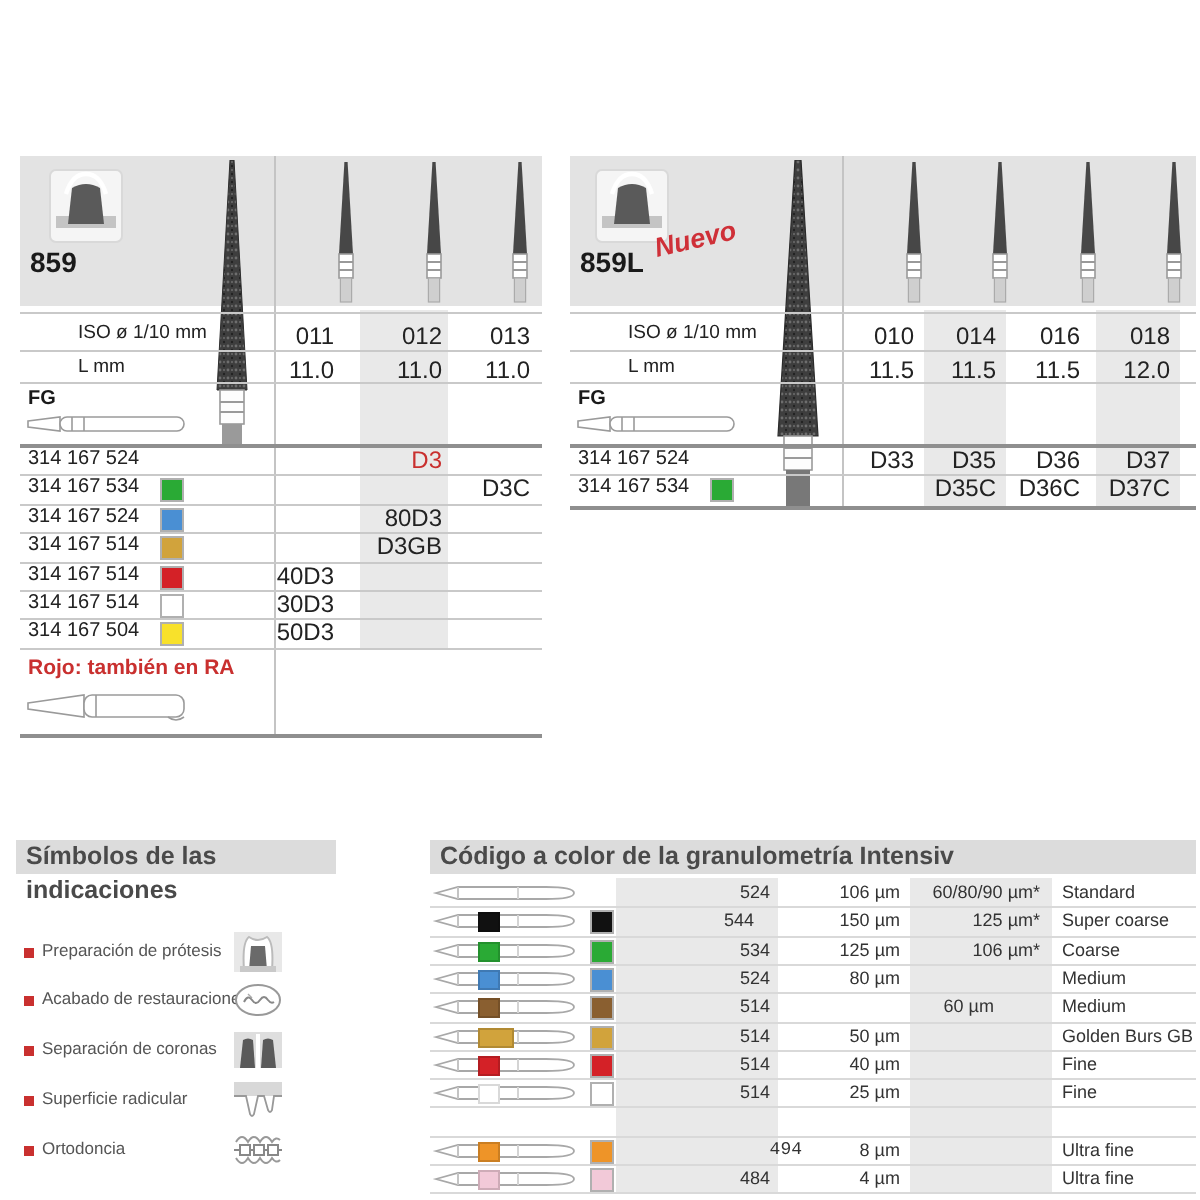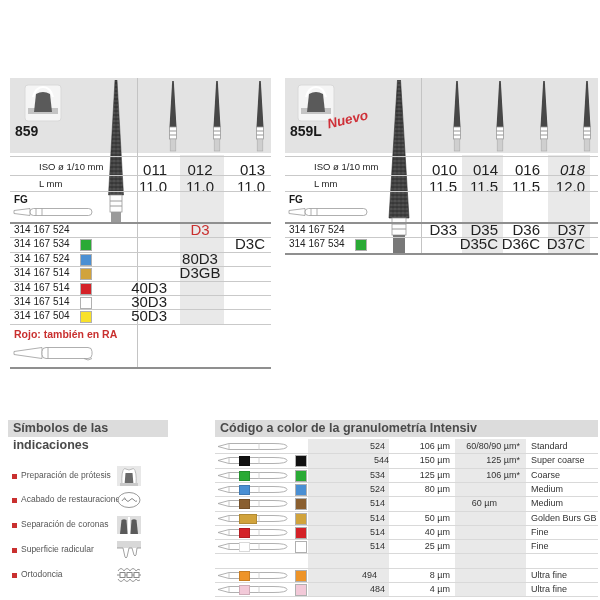--- a/index.html
+++ b/index.html
@@ -6,28 +6,28 @@
   #canvas{position:relative;width:600px;height:600px;background:#fff;overflow:hidden;
           font-family:"Liberation Sans",sans-serif;color:#222;}
   .abs{position:absolute;}
   .panel-header{position:absolute;background:#e3e3e3;}
   .panel-label{position:absolute;font-size:14px;font-weight:bold;color:#1a1a1a;}
   .band{position:absolute;background:#e9e9e9;}
   .tl{position:absolute;height:1px;background:#c9c9c9;}
   .thick{position:absolute;height:2px;background:#8f8f8f;}
   .vline{position:absolute;width:1px;background:#c4c4c4;}
   .rowlab{position:absolute;font-size:9.5px;color:#222;margin-left:25px;}
-  .vcell{position:absolute;width:42px;text-align:right;font-size:15px;color:#222;}
+  .vcell{position:absolute;width:42px;text-align:right;font-size:12px;color:#222;}
   .coderow{position:absolute;height:14.4px;line-height:14.4px;width:100%;}
   .code{position:absolute;left:4px;font-size:10px;color:#222;}
   .sw{position:absolute;left:70px;top:2px;width:10px;height:10px;border:1px solid #b0b0b0;}
   .red{color:#c9302f;}
   .fg{position:absolute;font-size:10px;font-weight:bold;color:#1a1a1a;}
   .note{position:absolute;font-size:10.5px;font-weight:bold;color:#c9302f;}
-  .lc1{left:115px;} .lc2{left:169px;text-align:center;} .lc3{left:213px;}
+  .lc1{left:115px;} .lc2{left:169px;} .lc3{left:213px;}
   .rc1{left:130px;} .rc2{left:171px;} .rc3{left:213px;} .rc4{left:258px;}
   .titlebar{position:absolute;background:#dcdcdc;height:17px;line-height:17px;
             font-size:12.5px;font-weight:bold;color:#4a4a4a;padding-left:5px;box-sizing:border-box;}
   .symrow{position:absolute;height:24px;width:150px;}
   .symbullet{position:absolute;left:4px;top:7px;width:5px;height:5px;background:#c9302f;}
   .symlab{position:absolute;left:13px;top:3px;font-size:8.5px;color:#555;}
   .symicon{position:absolute;left:108px;top:-2px;}
   .grow{position:absolute;height:14.3px;line-height:14.3px;width:383px;}
   .gcell{position:absolute;text-align:right;font-size:9px;color:#333;}
   .gname{position:absolute;left:316px;font-size:9px;color:#333;}
@@ -257,21 +257,21 @@
           <line x1="3.5" y1="54" x2="10.5" y2="54" stroke="#999"></line>
           <rect x="4.2" y="58" width="5.6" height="12" fill="#cfcfcf" stroke="#ababab" stroke-width="0.6"></rect>
         </svg>
     </div>
 
     <div class="tl" style="left:0;top:78px;width:313px;"></div>
     <div class="rowlab" style="left:4px;top:83px;">ISO ø 1/10 mm</div>
     <div class="vcell rc1" style="top:83px;">010</div>
     <div class="vcell rc2" style="top:83px;">014</div>
     <div class="vcell rc3" style="top:83px;">016</div>
-    <div class="vcell rc4" style="top:83px;font-style:italic;">018</div>
+    <div class="vcell rc4" style="top:83px;">018</div>
     <div class="tl" style="left:0;top:97px;width:313px;"></div>
     <div class="rowlab" style="left:4px;top:100px;">L mm</div>
     <div class="vcell rc1" style="top:100px;">11.5</div>
     <div class="vcell rc2" style="top:100px;">11.5</div>
     <div class="vcell rc3" style="top:100px;">11.5</div>
     <div class="vcell rc4" style="top:100px;">12.0</div>
     <div class="tl" style="left:0;top:113px;width:313px;"></div>
     <div class="fg" style="left:4px;top:116px;">FG</div>
     <div class="abs" style="left:2px;top:127px;">
       <svg width="86" height="14" viewBox="0 0 86 14">
@@ -385,21 +385,21 @@
     </div>
     <div class="tl" style="left:0;top:33.3px;width:383px;background:#d9d9d9;"></div>
     <div class="grow" style="top:33.3px;">
       <span class="abs" style="left:0;top:1px;"><svg width="78" height="13" viewBox="0 0 78 13">
             <path d="M3,6.5 L14,3.5 H58 Q72,3.5 72,6.5 Q72,9.5 58,9.5 H14 Z" fill="#fff" stroke="#a8a8a8" stroke-width="0.9"></path>
             <line x1="14" y1="3.5" x2="14" y2="9.5" stroke="#c4c4c4"></line>
             <line x1="44" y1="3.5" x2="44" y2="9.5" stroke="#d4d4d4"></line>
           </svg></span>
       <span class="gband" style="background: rgb(17, 17, 17);"></span>
       <span class="gsw" style="background: rgb(17, 17, 17);"></span>
-      <span class="gcell" style="left:124px;width:50px;">544</span>
+      <span class="gcell" style="left:112px;width:50px;">544</span>
       <span class="gcell" style="left:175px;width:60px;">150 µm</span>
       <span class="gcell" style="left:237px;width:68px;">125 µm*</span>
       <span class="gname">Super coarse</span>
     </div>
     <div class="tl" style="left:0;top:47.6px;width:383px;background:#d9d9d9;"></div>
     <div class="grow" style="top:47.6px;">
       <span class="abs" style="left:0;top:1px;"><svg width="78" height="13" viewBox="0 0 78 13">
             <path d="M3,6.5 L14,3.5 H58 Q72,3.5 72,6.5 Q72,9.5 58,9.5 H14 Z" fill="#fff" stroke="#a8a8a8" stroke-width="0.9"></path>
             <line x1="14" y1="3.5" x2="14" y2="9.5" stroke="#c4c4c4"></line>
             <line x1="44" y1="3.5" x2="44" y2="9.5" stroke="#d4d4d4"></line>
@@ -484,21 +484,21 @@
     <div class="tl" style="left:0;top:133.4px;width:383px;background:#d9d9d9;"></div>
     <div class="tl" style="left:0;top:147.7px;width:383px;background:#d9d9d9;"></div>
     <div class="grow" style="top:147.7px;">
       <span class="abs" style="left:0;top:1px;"><svg width="78" height="13" viewBox="0 0 78 13">
             <path d="M3,6.5 L14,3.5 H58 Q72,3.5 72,6.5 Q72,9.5 58,9.5 H14 Z" fill="#fff" stroke="#a8a8a8" stroke-width="0.9"></path>
             <line x1="14" y1="3.5" x2="14" y2="9.5" stroke="#c4c4c4"></line>
             <line x1="44" y1="3.5" x2="44" y2="9.5" stroke="#d4d4d4"></line>
           </svg></span>
       <span class="gband" style="background: rgb(238, 148, 40);"></span>
       <span class="gsw" style="background: rgb(238, 148, 40);"></span>
-      <span class="gcell" style="left:112px;width:50px;">494</span>
+      <span class="gcell" style="left:136px;width:50px;font-family:Liberation Mono, monospace;">494</span>
       <span class="gcell" style="left:175px;width:60px;">8 µm</span>
       <span class="gcell" style="left:237px;width:68px;"></span>
       <span class="gname">Ultra fine</span>
     </div>
     <div class="tl" style="left:0;top:162px;width:383px;background:#d9d9d9;"></div>
     <div class="grow" style="top:162px;">
       <span class="abs" style="left:0;top:1px;"><svg width="78" height="13" viewBox="0 0 78 13">
             <path d="M3,6.5 L14,3.5 H58 Q72,3.5 72,6.5 Q72,9.5 58,9.5 H14 Z" fill="#fff" stroke="#a8a8a8" stroke-width="0.9"></path>
             <line x1="14" y1="3.5" x2="14" y2="9.5" stroke="#c4c4c4"></line>
             <line x1="44" y1="3.5" x2="44" y2="9.5" stroke="#d4d4d4"></line>

